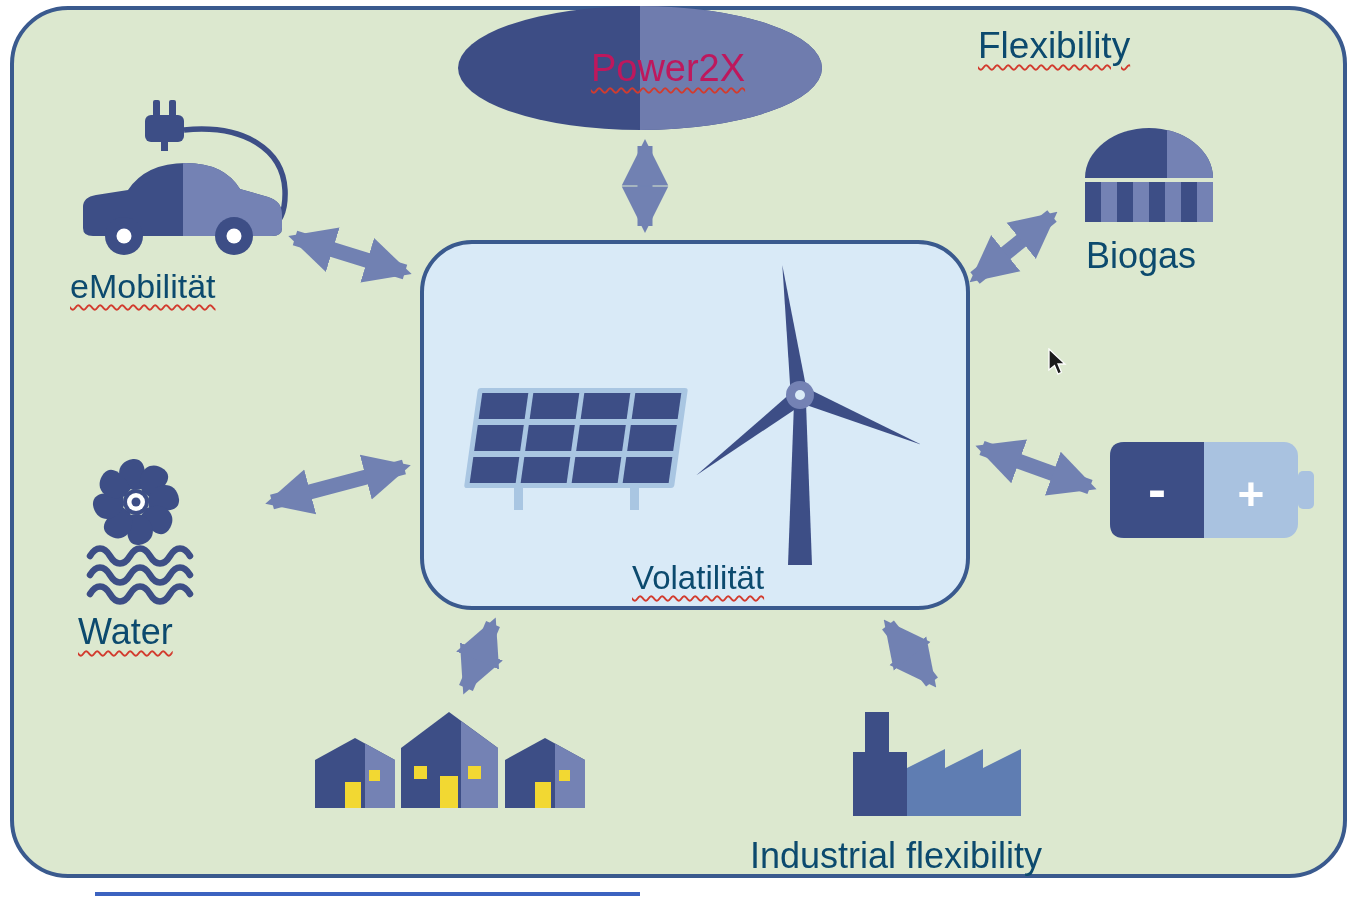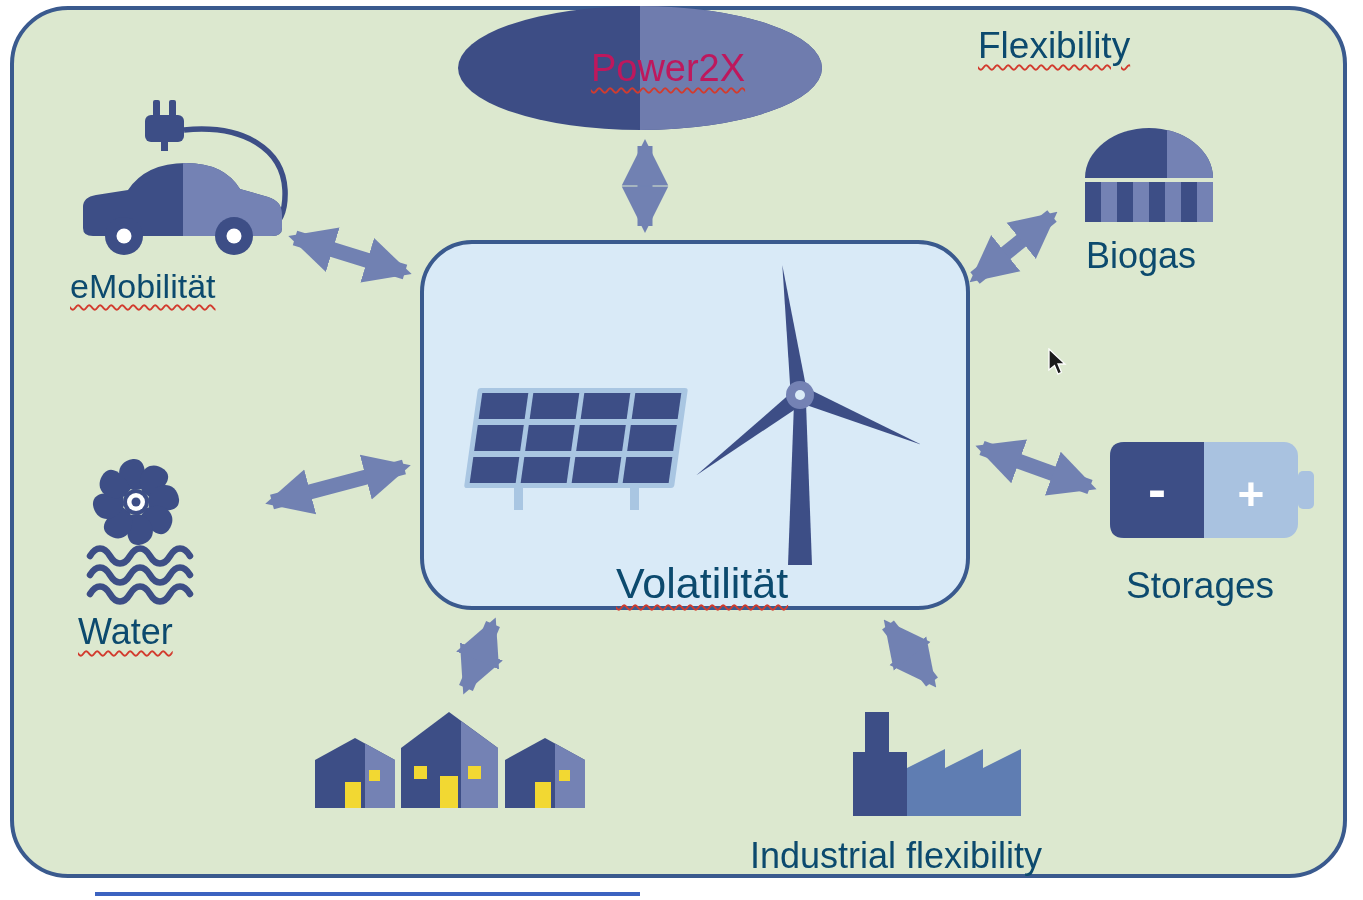--- a/index.html
+++ b/index.html
@@ -9,21 +9,21 @@
          background:#dce8cf;border:4px solid #3a5a8e;border-radius:58px;box-sizing:border-box;}
   .layer{position:absolute;left:0;top:0;}
   .center-box{position:absolute;left:420px;top:240px;width:550px;height:370px;
               background:#d9eaf7;border:4px solid #3a5a8e;border-radius:52px;box-sizing:border-box;}
   .lbl{position:absolute;color:#0c4a6e;white-space:nowrap;line-height:1.1;}
   .squiggle{text-decoration-line:underline;text-decoration-style:wavy;
             text-decoration-color:#d23b2e;text-decoration-thickness:2px;text-underline-offset:6px;}
   .icon{position:absolute;}
   #lbl-title{left:978px;top:26px;font-size:37px;}
   #lbl-power2x{left:668px;top:48px;transform:translateX(-50%);font-size:38px;color:#be185d;}
-  #lbl-volatility{left:616px;top:560px;font-size:43px;}
+  #lbl-volatility{left:632px;top:560px;font-size:33px;}
   #lbl-emobility{left:70px;top:268px;font-size:34px;}
   #lbl-water{left:78px;top:612px;font-size:36px;text-align:right;}
   #lbl-private{left:244px;top:822px;font-size:29px;}
   #lbl-industrial{left:750px;top:836px;font-size:36px;text-align:right;}
   #lbl-storages{left:1126px;top:566px;font-size:37px;}
   #lbl-biogas{left:1086px;top:236px;font-size:36px;}
   .bottom-line{position:absolute;left:95px;top:892px;width:545px;height:4px;background:#3c63c0;}
 </style>
 </head>
 <body>
@@ -195,21 +195,20 @@
         <rect x="112" y="56" width="16" height="40"></rect>
     </g>
   </svg>
 
   <div class="lbl squiggle" id="lbl-title">Flexibility</div>
   <div class="lbl squiggle" id="lbl-power2x">Power2X</div>
   <div class="lbl squiggle" id="lbl-volatility">Volatilität</div>
   <div class="lbl squiggle" id="lbl-emobility">eMobilität</div>
   <div class="lbl squiggle" id="lbl-water">Water</div>
   <div class="lbl" id="lbl-industrial">Industrial flexibility</div>
-  <div class="lbl" id="lbl-storages">Storages</div>
   <div class="lbl" id="lbl-biogas">Biogas</div>
 
   <svg class="icon" style="left:1048px;top:348px" width="22" height="30">
     <path d="M1,1 L1,22 L6.5,17.5 L10,26 L13.5,24.3 L10,16 L17,16 Z" fill="#1b1b1b" stroke="#ffffff" stroke-width="1.3"></path>
   </svg>
 
   <div class="bottom-line"></div>
 </div>
 
 </body></html>

